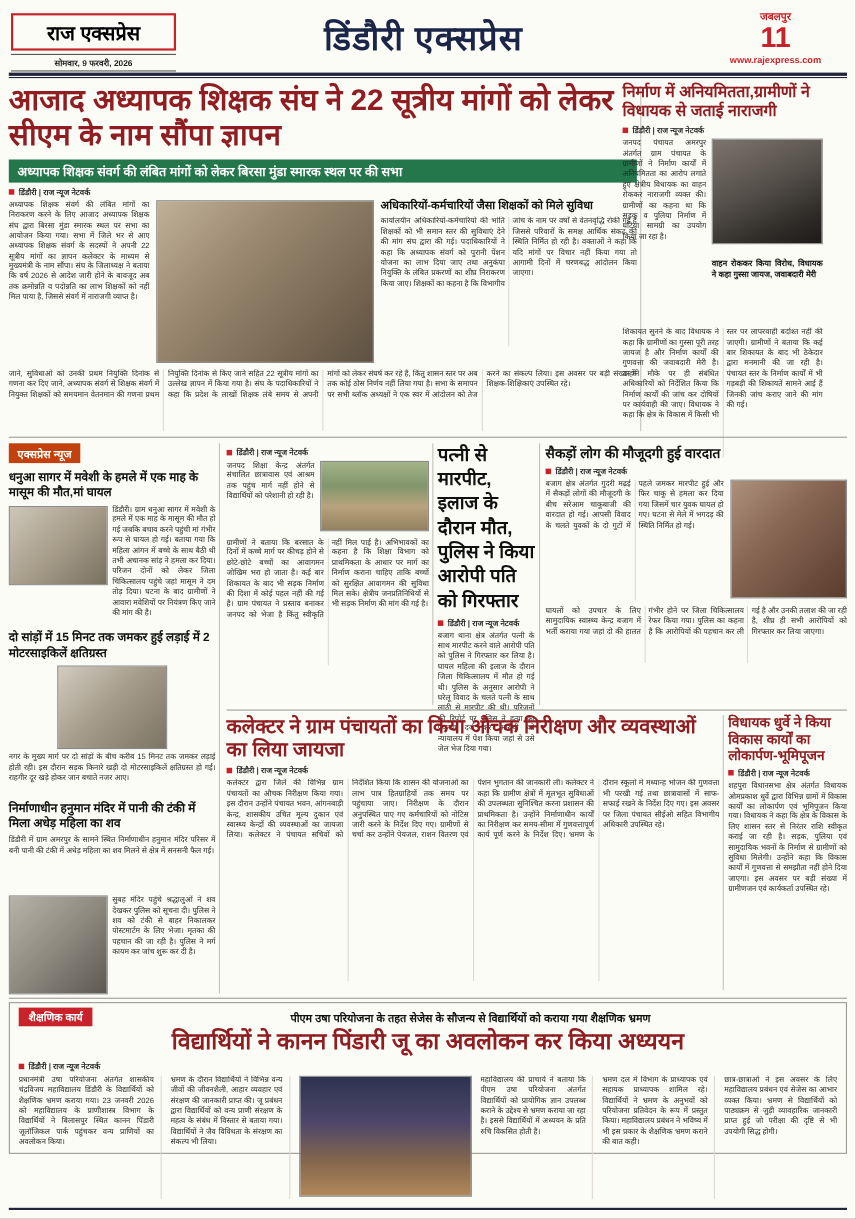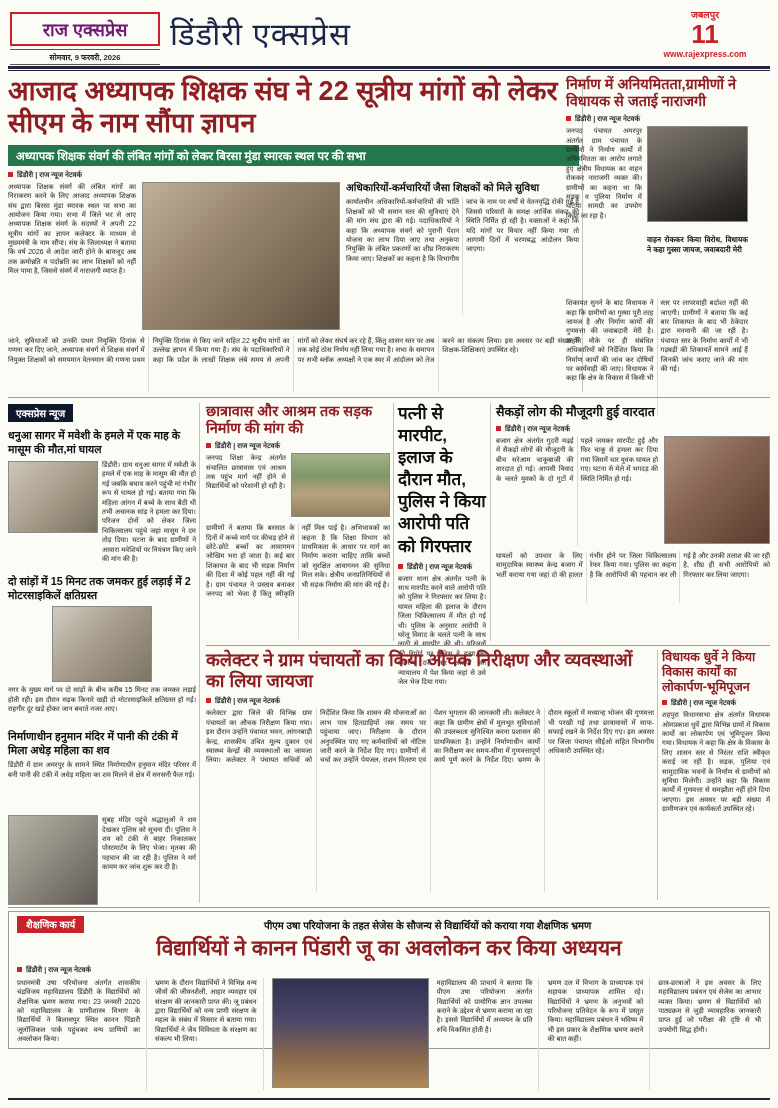--- a/index.html
+++ b/index.html
@@ -15,23 +15,23 @@
   .cols4{column-count:4;column-gap:8px;column-rule:1px solid #ddd9d0;}
   .byline{font-size:7.2px;font-weight:bold;color:#2e2e2e;margin:3px 0 3px 0;}
   .byline::before{content:"";display:inline-block;width:5px;height:5px;background:#c8232a;margin-right:4px;}
   .photo{border:1px solid #8a8a8a;}
   .vrule{width:1px;background:#c2c2ba;}
   .hrule{height:1px;background:#9d9d95;}
   .caption{font-size:7.4px;font-weight:bold;line-height:1.3;color:#111;text-align:justify;}
 
   
   .mast-left{left:10px;top:12px;width:150px;text-align:center;}
-  .mast-left-box{border:2px solid #c8232a;padding:3px 4px;color:#701a75;font-weight:800;font-size:18px;}
+  .mast-left-box{border:2px solid #c8232a;padding:3px 4px;color:#000000;font-weight:800;font-size:18px;}
   .mast-date{margin-top:3px;font-size:7.6px;font-weight:bold;color:#222;border-top:1px solid #555;border-bottom:1px solid #555;padding:2px 0;}
-  .mast-center{left:170px;top:12px;width:430px;text-align:left;font-size:31px;font-weight:400;color:#1b2547;letter-spacing:1px;}
+  .mast-center{left:170px;top:12px;width:430px;text-align:center;font-size:31px;font-weight:700;color:#1b2547;letter-spacing:1px;}
   .mast-right{left:640px;top:8px;width:130px;text-align:center;}
   .mast-city{font-size:9.5px;font-weight:bold;color:#c8232a;}
   .mast-page{font-size:26px;font-weight:800;color:#c8232a;line-height:1;}
   .mast-web{font-size:8.4px;font-weight:bold;color:#c8232a;margin-top:2px;}
   .header-rule{left:8px;top:66px;width:762px;height:3px;background:#23263a;}
   .header-rule2{left:8px;top:70px;width:762px;height:1px;background:#23263a;}
 
   
   .lead{left:8px;top:76px;width:571px;}
   .lead-hl{font-size:27px;}
@@ -49,21 +49,21 @@
   .tr-hl{font-size:14.5px;}
   .tr-row{display:flex;gap:5px;margin-top:2px;}
   .tr-col{width:76px;height:168px;}
   .tr-photoblock{flex:1;}
   .tr-photo{width:100%;height:96px;background:linear-gradient(155deg,#7b756d 0%,#55504a 45%,#2d2a27 80%,#1d1b19 100%);}
   .tr-caption{margin-top:13px;}
   .tr-body2{margin-top:4px;height:118px;}
 
   
   .express{left:8px;top:403px;width:188px;}
-  .exp-bar{display:inline-block;background:#0f172a;color:#fff;font-weight:800;font-size:10px;padding:2px 8px;text-align:center;}
+  .exp-bar{display:inline-block;background:#c2410c;color:#fff;font-weight:800;font-size:10px;padding:2px 8px;text-align:center;}
   .exp-h{font-size:10.8px;font-weight:800;line-height:1.3;color:#101010;margin-top:6px;}
   .exp-s1body{margin-top:4px;height:108px;}
   .exp-photo1{float:left;width:90px;height:72px;margin:1px 4px 2px 0;background:linear-gradient(135deg,#cdc6b8 0%,#a89d8b 50%,#78705f 100%);}
   .exp-photo2{display:block;margin:4px auto 3px auto;width:100px;height:76px;background:linear-gradient(135deg,#d2ccc0 0%,#a79d8c 45%,#7c7464 100%);}
   .exp-s2body{height:38px;}
   .temple-b1{margin-top:3px;height:52px;}
   .temple-row{margin-top:3px;height:92px;}
   .temple-photo{float:left;width:90px;height:90px;margin:0 4px 0 0;background:linear-gradient(135deg,#b7b3a9 0%,#8d897f 50%,#5d5952 100%);}
 
   
@@ -179,21 +179,20 @@
     <div class="bodytext temple-b1">डिंडौरी में ग्राम अमरपुर के सामने स्थित निर्माणाधीन हनुमान मंदिर परिसर में बनी पानी की टंकी में अधेड़ महिला का शव मिलने से क्षेत्र में सनसनी फैल गई।</div>
     <div class="temple-row">
       <div class="photo temple-photo"></div>
       <div class="bodytext" style="height:92px;">सुबह मंदिर पहुंचे श्रद्धालुओं ने शव देखकर पुलिस को सूचना दी। पुलिस ने शव को टंकी से बाहर निकालकर पोस्टमार्टम के लिए भेजा। मृतका की पहचान की जा रही है। पुलिस ने मर्ग कायम कर जांच शुरू कर दी है।</div>
     </div>
   </div>
 
   <div class="abs vrule" style="left:199px;top:403px;height:500px;"></div>
 
   <div class="abs road">
-    <div class="hl maroon road-hl">छात्रावास और आश्रम तक सड़क निर्माण की मांग की</div>
     <div class="byline">डिंडौरी | राज न्यूज नेटवर्क</div>
     <div class="road-row">
       <div class="bodytext road-col">जनपद शिक्षा केन्द्र अंतर्गत संचालित छात्रावास एवं आश्रम तक पहुंच मार्ग नहीं होने से विद्यार्थियों को परेशानी हो रही है।</div>
       <div class="photo road-photo"></div>
     </div>
     <div class="bodytext cols2 road-b2">ग्रामीणों ने बताया कि बरसात के दिनों में कच्चे मार्ग पर कीचड़ होने से छोटे-छोटे बच्चों का आवागमन जोखिम भरा हो जाता है। कई बार शिकायत के बाद भी सड़क निर्माण की दिशा में कोई पहल नहीं की गई है। ग्राम पंचायत ने प्रस्ताव बनाकर जनपद को भेजा है किंतु स्वीकृति नहीं मिल पाई है। अभिभावकों का कहना है कि शिक्षा विभाग को प्राथमिकता के आधार पर मार्ग का निर्माण कराना चाहिए ताकि बच्चों को सुरक्षित आवागमन की सुविधा मिल सके। क्षेत्रीय जनप्रतिनिधियों से भी सड़क निर्माण की मांग की गई है।</div>
   </div>
 
   <div class="abs vrule" style="left:393px;top:403px;height:238px;"></div>
 

